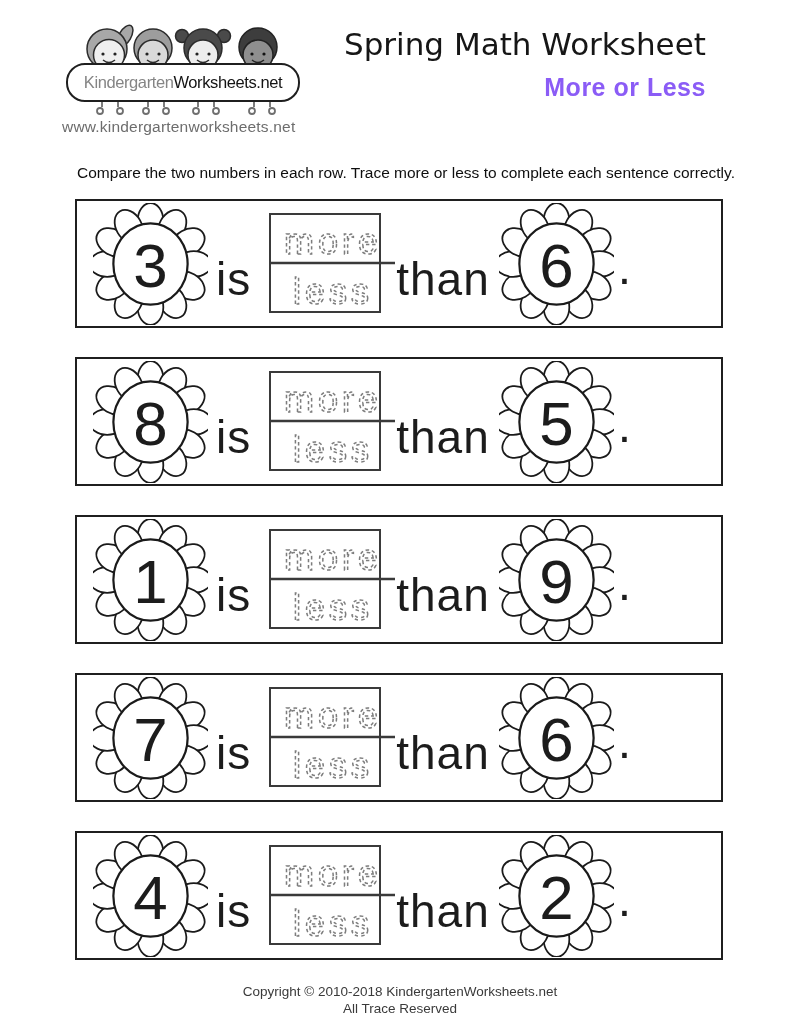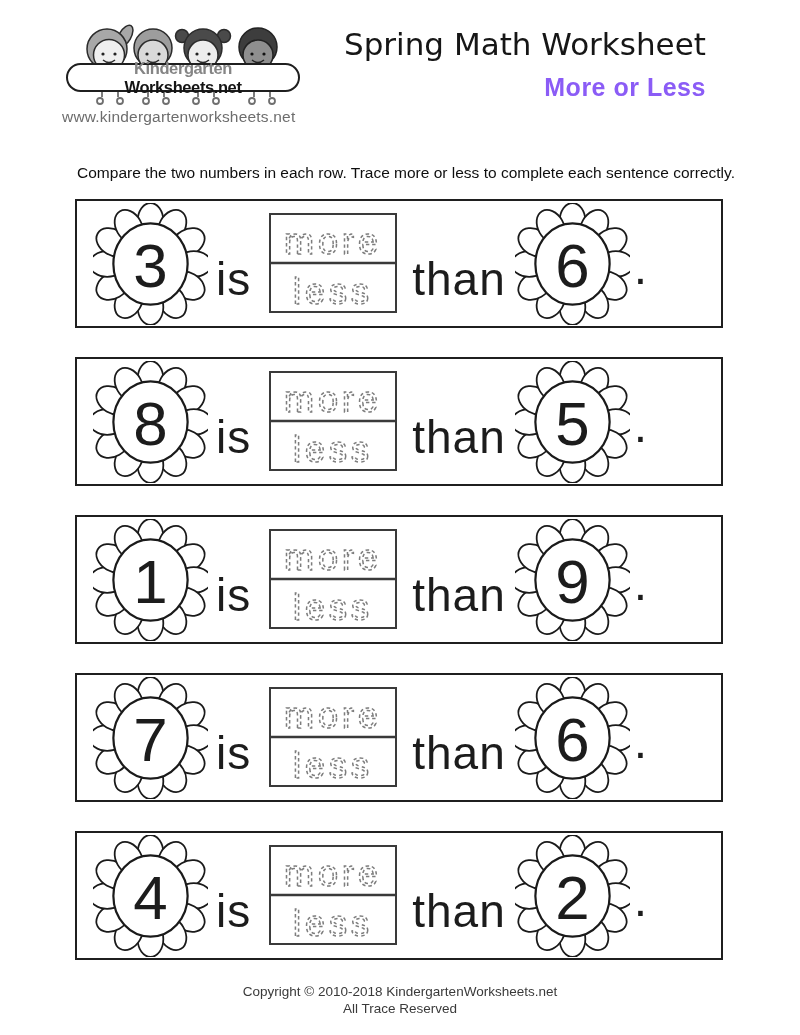--- a/index.html
+++ b/index.html
@@ -4,26 +4,25 @@
 <style>
   * { margin:0; padding:0; box-sizing:border-box; }
   body { background:#fff; font-family:"Liberation Sans", sans-serif; }
   .page { position:relative; width:800px; height:1035px; background:#fff; overflow:hidden; }
 
   
   .logo { position:absolute; left:62px; top:24px; width:242px; }
   .kids-svg { display:block; margin-left:0; }
   .logo-bubble {
     position:relative; z-index:2; margin-top:-13px; margin-left:4px;
-    width:234px; height:29px; background:#fff;
+    width:234px; height:39px; background:#fff;
     border:2.5px solid #1f1f1f; border-radius:19px;
     display:flex; align-items:center; justify-content:center; white-space:nowrap;
-    font-weight:bold; font-size:16.5px; letter-spacing:-0.4px;
+    font-weight:normal; font-size:16.5px; letter-spacing:-0.4px;
     transform-origin:center; 
-    flex-direction:column;
   }
   .brand-first { color:#858585; }
   .brand-second { color:#141414; }
   .legs-svg { display:block; margin-left:4px; }
   .logo-url { margin-top:1px; text-align:left; font-size:15.5px; color:#6d6d6d; letter-spacing:0.2px; }
 
   
   .title-block { position:absolute; left:344px; top:26px; }
   .page-title { font-family:"DejaVu Sans", sans-serif; font-weight:400; font-size:31px; color:#161616; letter-spacing:0; }
   .page-subtitle { margin-top:11px; font-size:25px; font-weight:bold; color:#8b5cf6; letter-spacing:0.5px;text-align:right; }
@@ -43,21 +42,21 @@
     height:129px; border:2.2px solid #1f1f1f; background:#fff;
     margin-bottom:29px; padding-left:16px;
   }
   .flower { margin-top:2px; flex:none; }
   .flower .num { font-family:"Liberation Sans", sans-serif; font-size:70px; fill:#1c1c1c; text-anchor:middle; }
   .word { font-size:46px; color:#1c1c1c; margin-top:55px; line-height:1; letter-spacing:1px; }
   .word.is { margin-left:8px; }
   .word.than { margin-left:15px; }
   .trace-box {
     margin-left:18px; margin-top:12px; flex:none;
-    width:128px; height:100px; border:2px solid #3a3a3a; background:#fff;
+    width:112px; height:100px; border:2px solid #3a3a3a; background:#fff;
   }
   .trace-box svg { display:block; }
   .trace { font-family:"Liberation Sans", sans-serif; font-size:36px; letter-spacing:4px;
            fill:none; stroke:#7d7d7d; stroke-width:1.5; stroke-dasharray:3.4 2.8; text-anchor:middle; }
   .divider { stroke:#3a3a3a; stroke-width:2.5; }
   .flower.right { margin-left:9px; }
   .period { font-size:48px; color:#1c1c1c; margin-top:43px; margin-left:4px; line-height:1; }
 
   
   .footer { position:absolute; top:984px; left:0; right:0; text-align:center;

